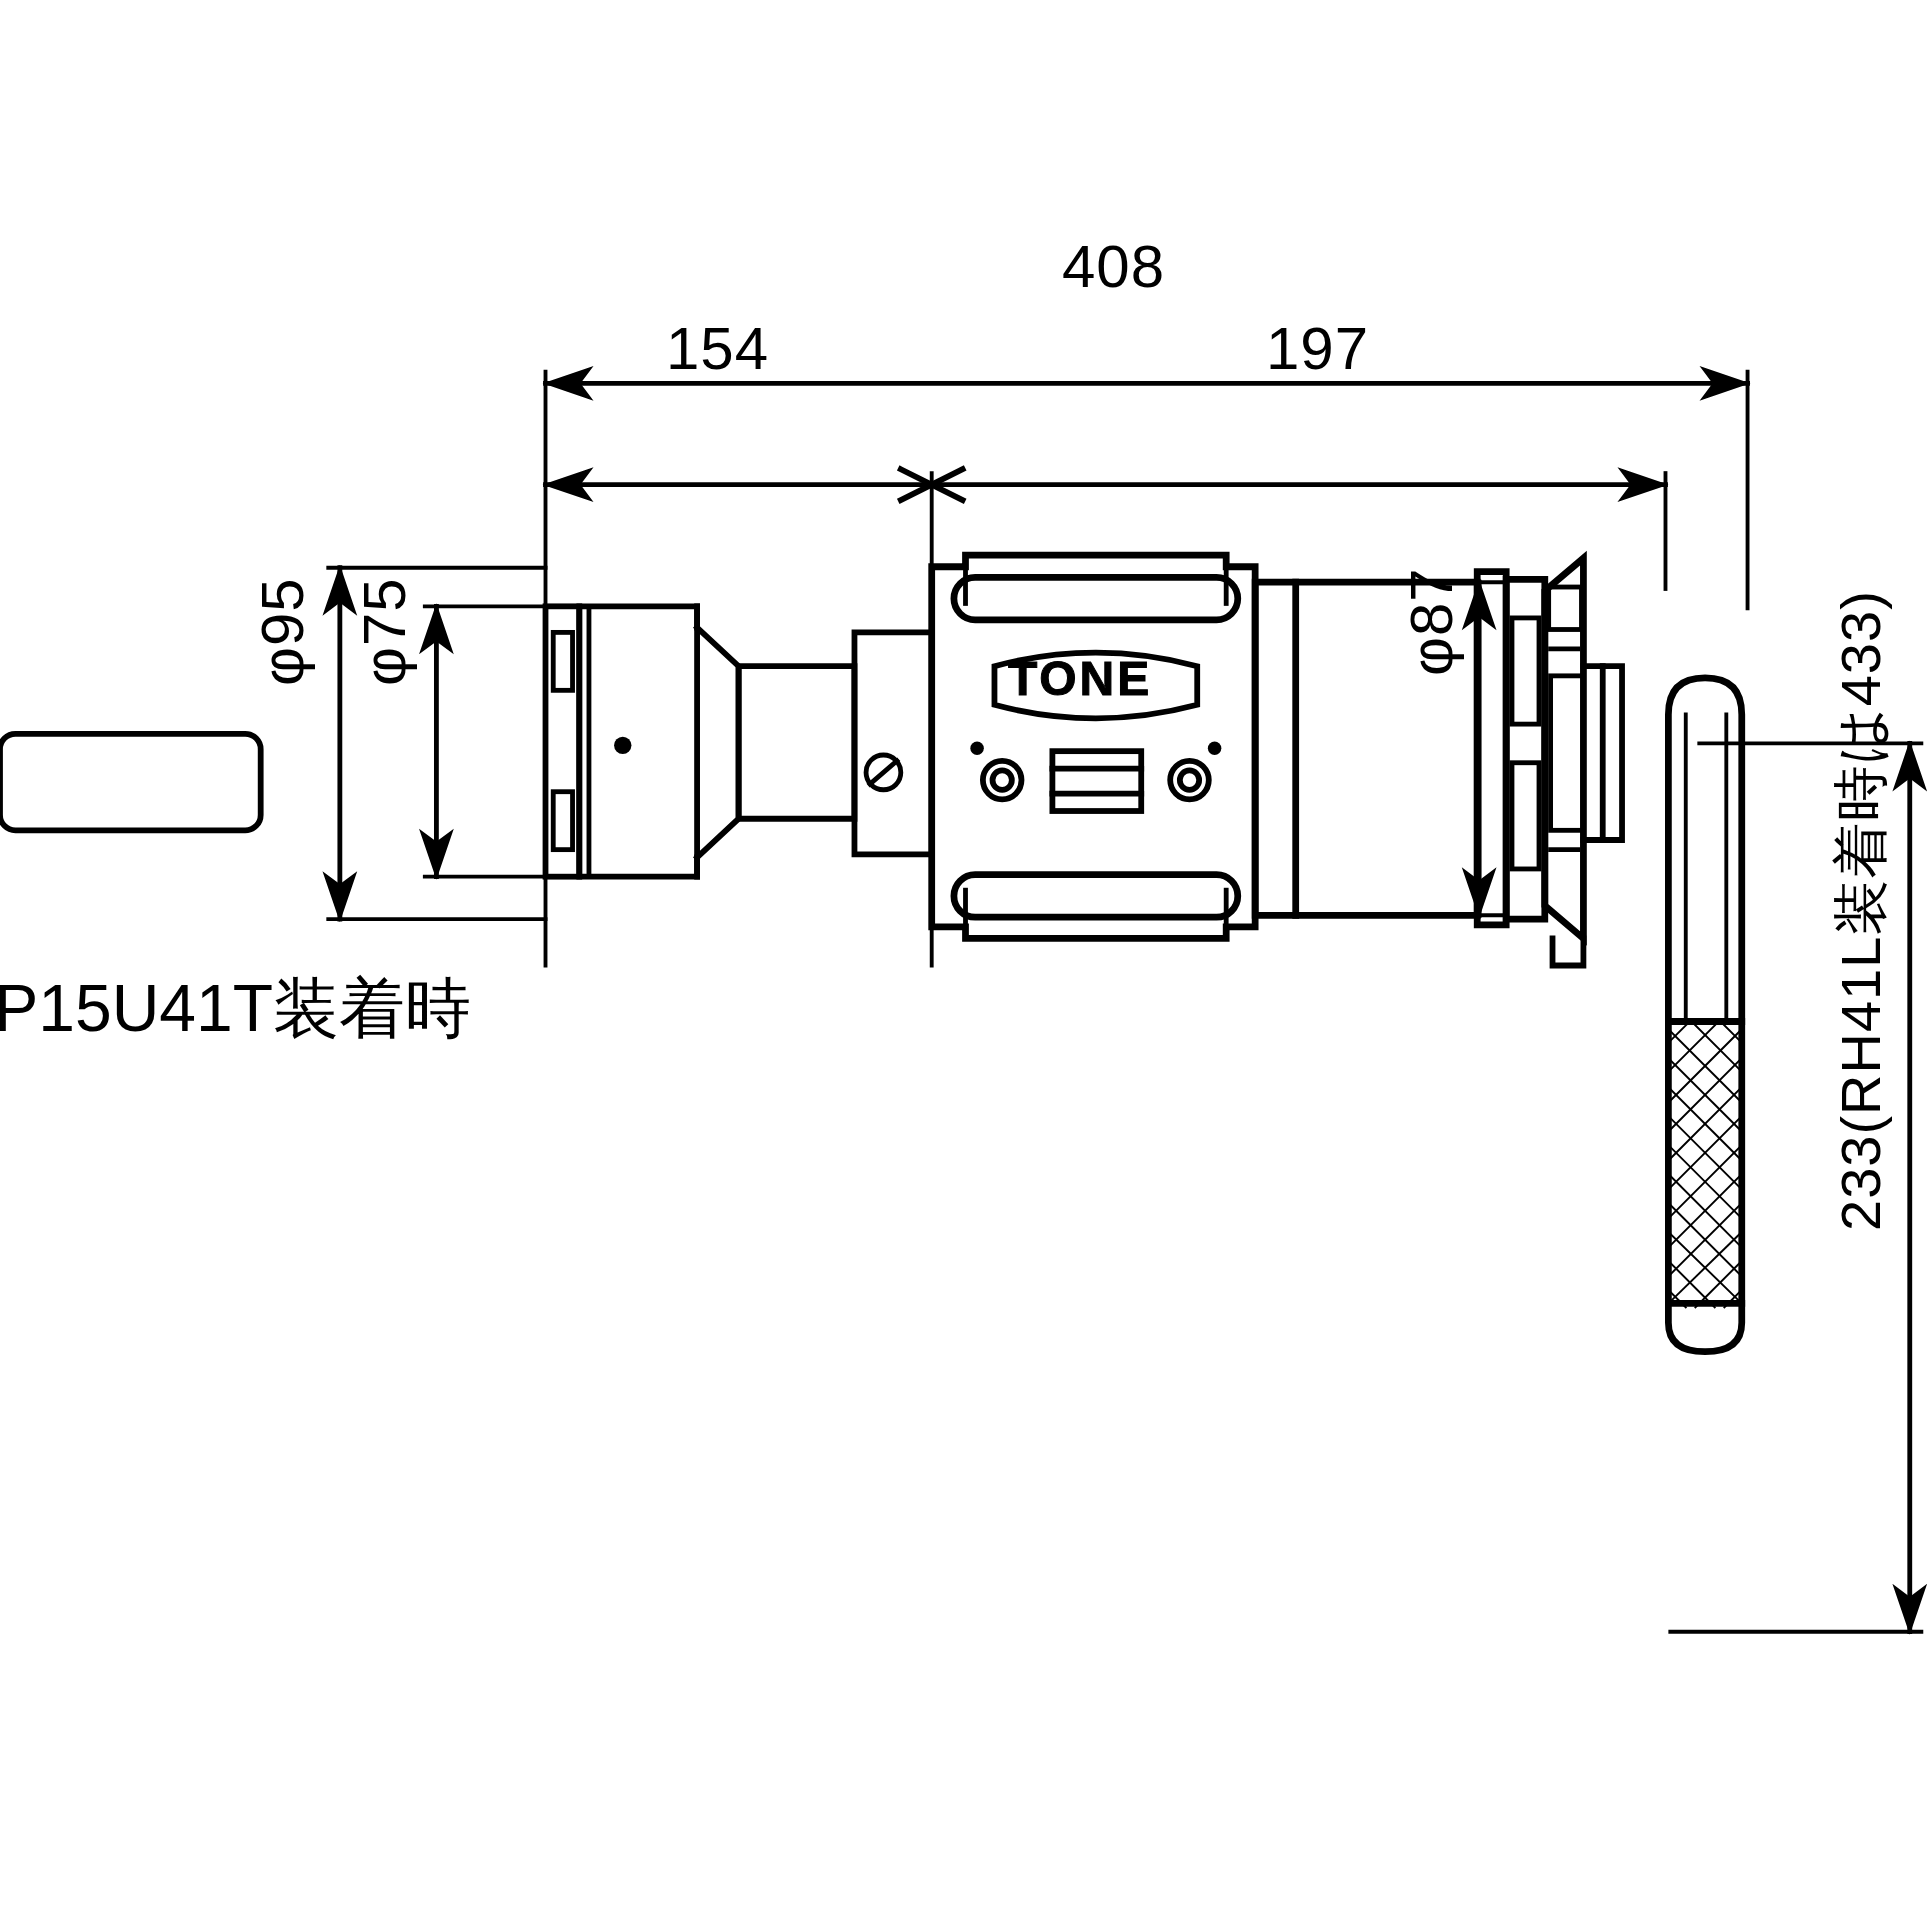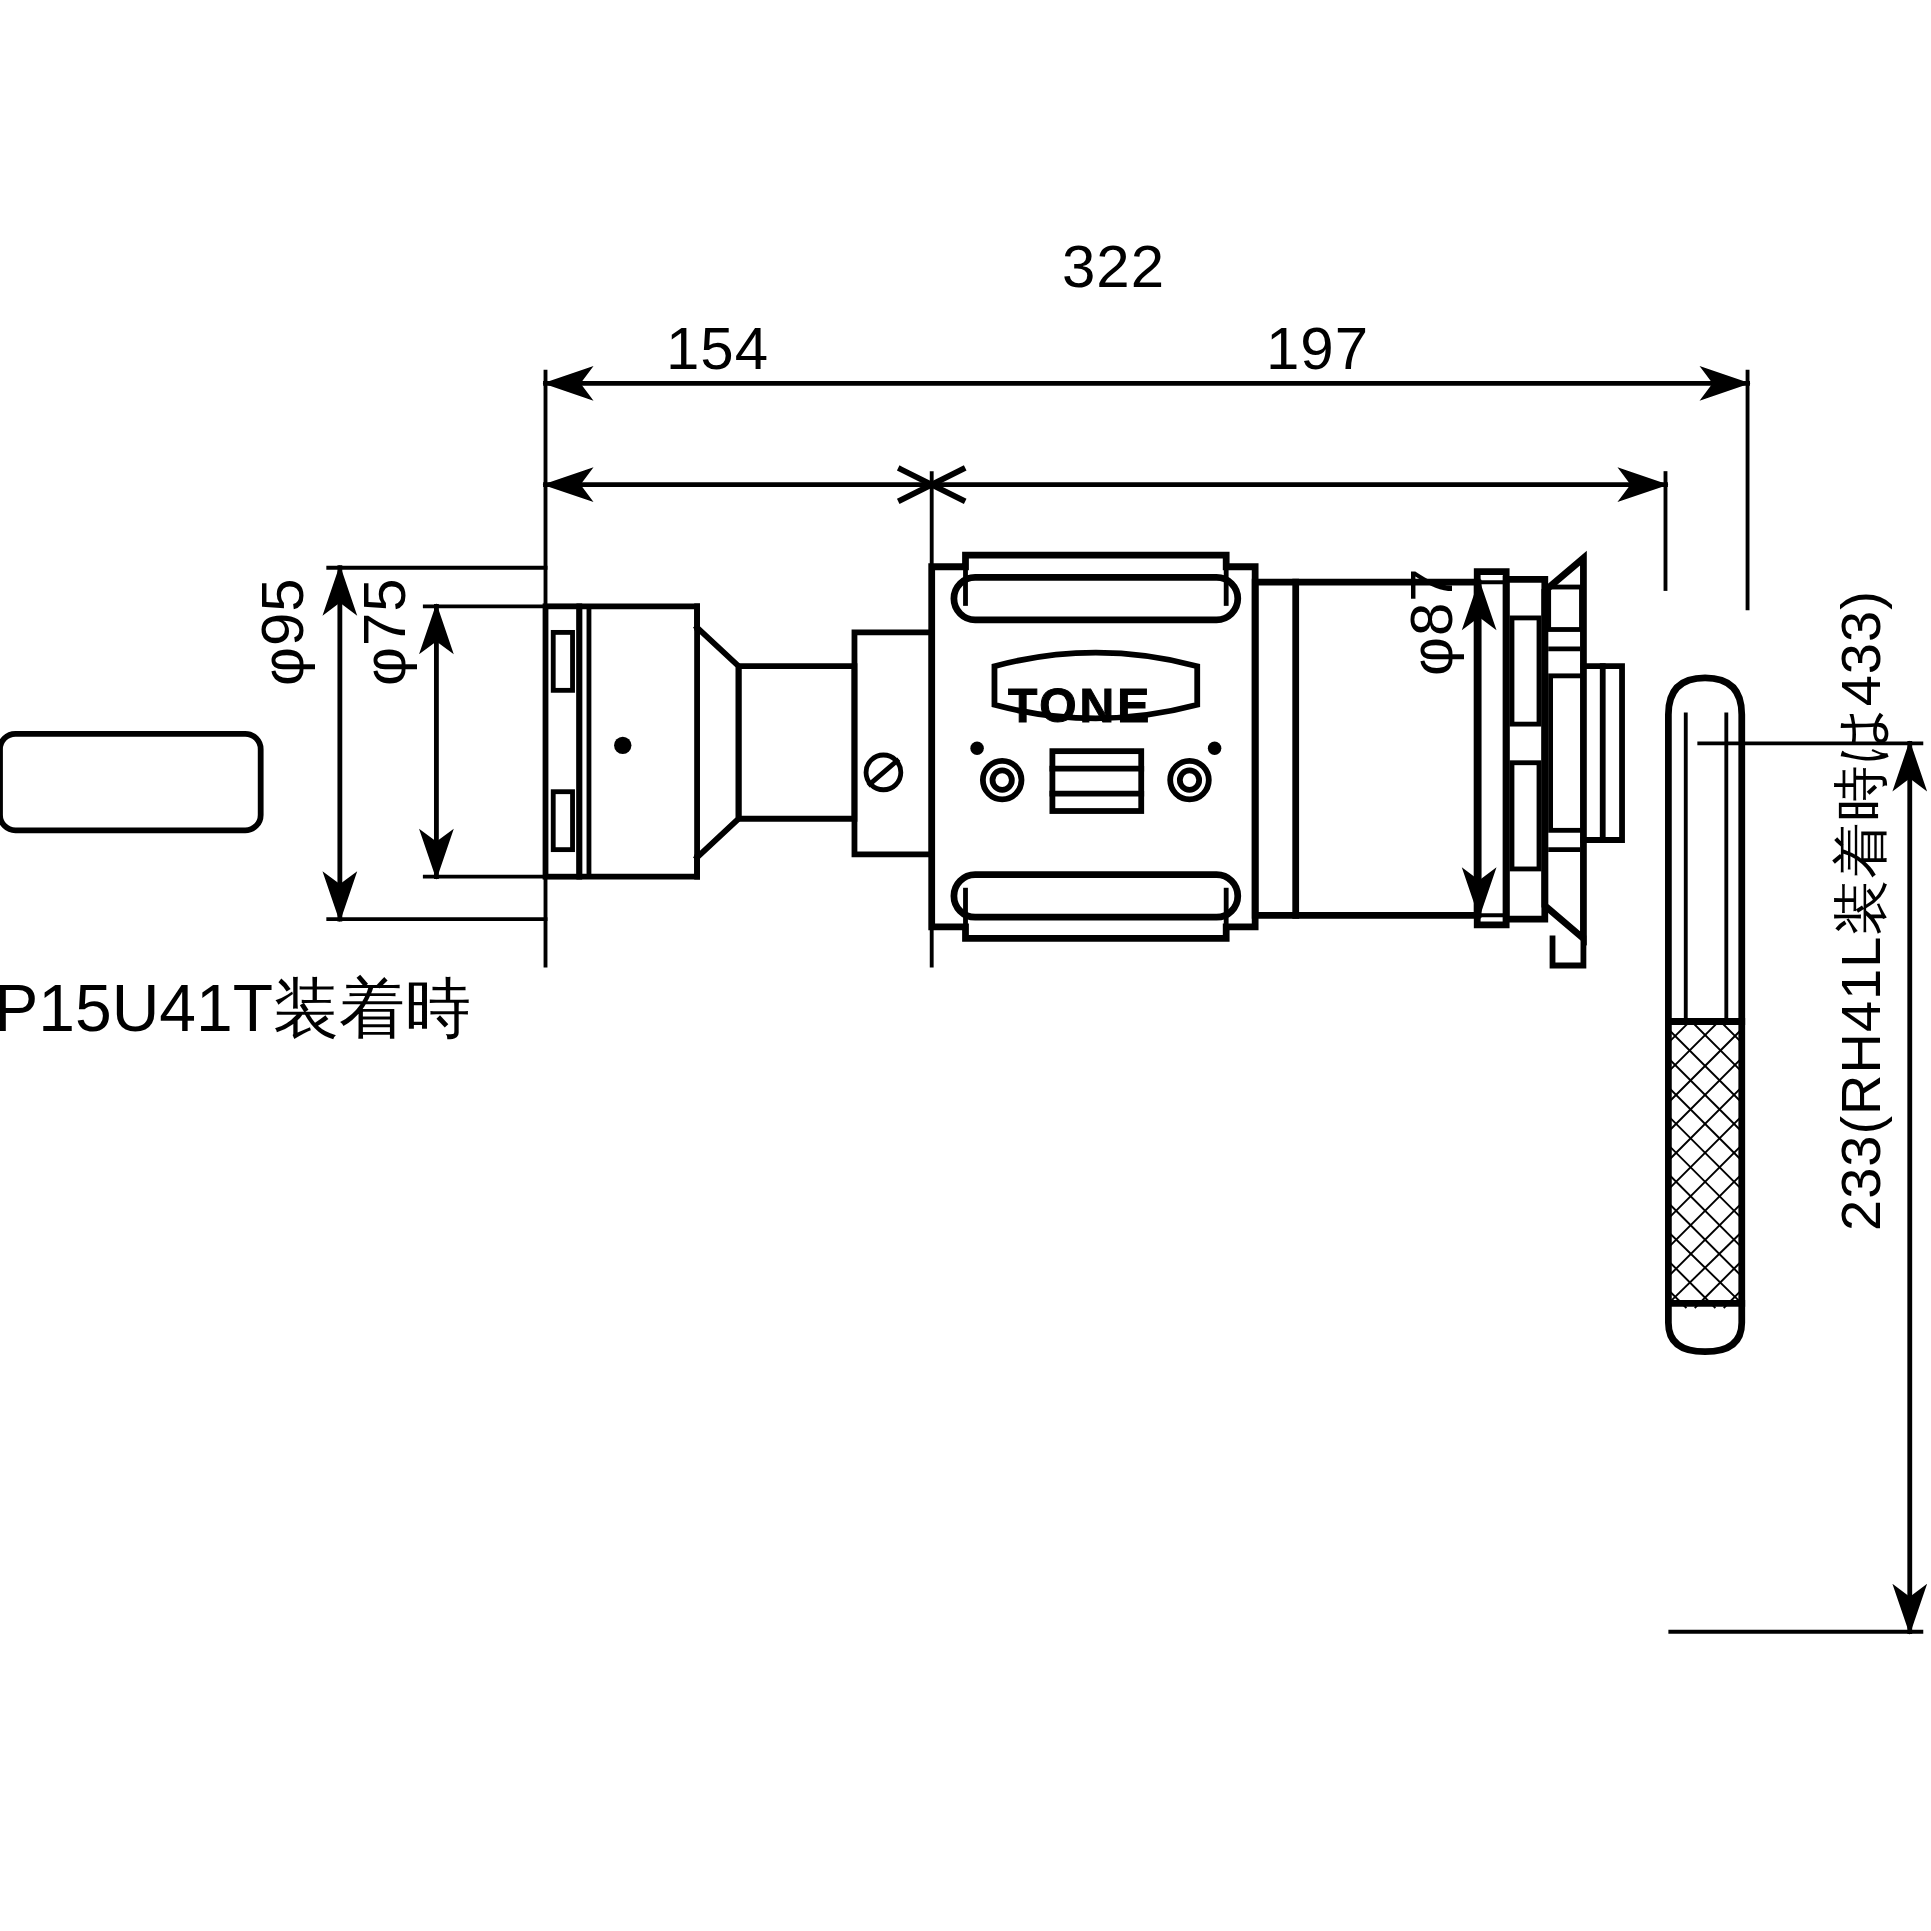--- a/index.html
+++ b/index.html
@@ -255,33 +255,33 @@
       </g>
 
       <g stroke-width="4">
         <line x1="1746" y1="740" x2="1746" y2="1058"></line>
         <line x1="1788" y1="740" x2="1788" y2="1058"></line>
       </g>
 
     </g>
   </svg>
 
-  <div class="txt dim-num" style="left:1062px; top:237px;">322</div>
+  <div class="txt dim-num" style="left:1062px; top:237px;">408</div>
 
   <div class="txt dim-num" style="left:666px; top:319px;">154</div>
 
   <div class="txt dim-num" style="left:1266px; top:319px;text-align:center;">197</div>
 
   <div class="txt dim-num vert rot-cw" style="left:253px; top:686px;">φ95</div>
 
   <div class="txt dim-num vert rot-cw" style="left:355px; top:686px;">φ75</div>
 
   <div class="txt dim-num vert rot-cw" style="left:1402px; top:676px;">φ87</div>
 
   <div class="txt dim-num vert rot-cw" style="left:1833px; top:1231px; font-size:56px;">233(RH41L装着時は433)</div>
 
   <div class="txt note" style="left:-5.8px; top:975px;">P15U41T装着時</div>
 
 
-  <div class="txt" style="left:1008px; top:655px; font-size:48px; font-weight:bold; letter-spacing:2.9px;margin-top:27px; -webkit-text-stroke:1px #000;">TONE</div>
+  <div class="txt" style="left:1008px; top:655px; font-size:48px; font-weight:bold; letter-spacing:2.9px; -webkit-text-stroke:1px #000;">TONE</div>
 
 </div>
 
 
 </body></html>

